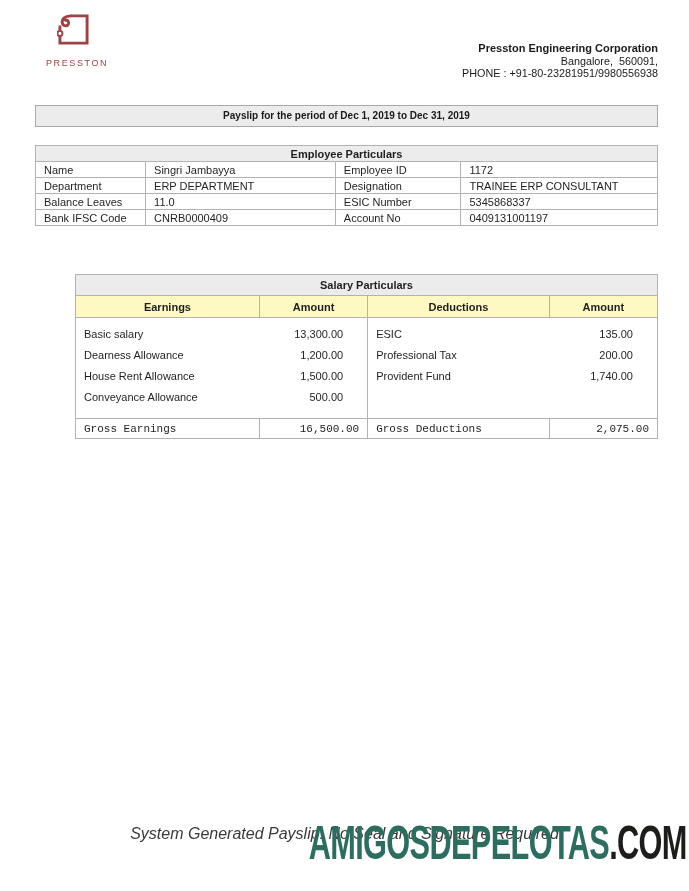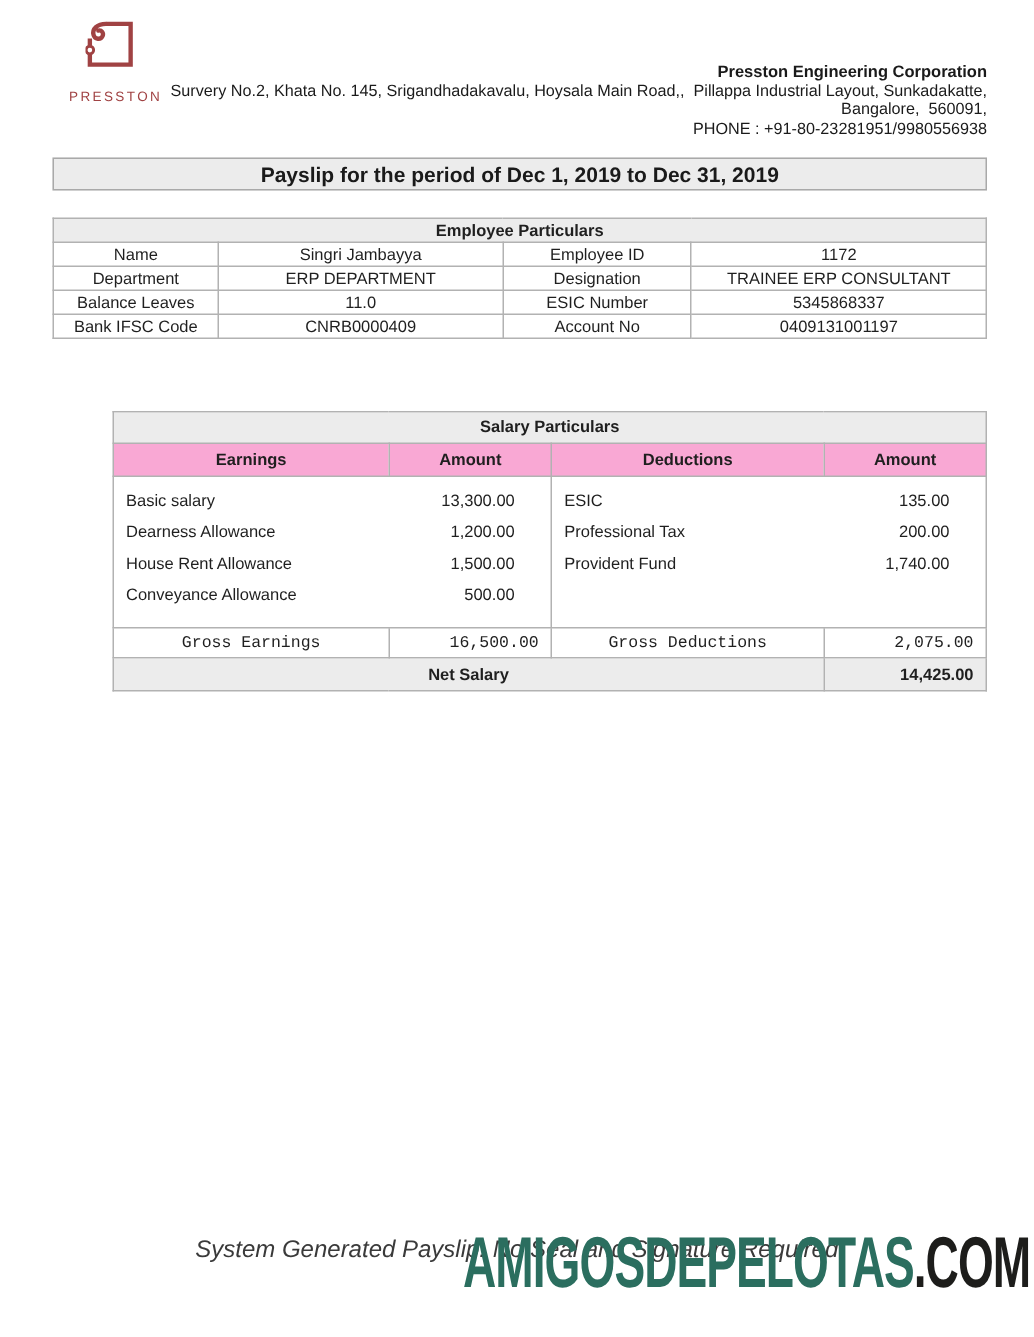--- a/index.html
+++ b/index.html
@@ -9,31 +9,31 @@
   }
   
   .logo{position:absolute;left:46px;top:13px;width:54px;text-align:center;}
   .logo-text{color:#a04243;font-size:9px;letter-spacing:1.6px;margin-top:8px;white-space:nowrap;}
   .company{position:absolute;right:31px;top:42px;text-align:right;font-size:10.8px;line-height:12.5px;}
   .company .name{font-weight:bold;font-size:11px;}
   .company div{white-space:pre;}
   
   .period-bar{
     position:absolute;left:35px;right:31px;top:105px;height:20px;line-height:20px;
-    text-align:center;font-size:14px;font-weight:bold;
+    text-align:center;font-size:10px;font-weight:bold;
     background:#ececec;border:1px solid #a9a9a9;
   }
   
   table{border-collapse:collapse;width:100%;font-size:11px;table-layout:fixed;color:#1f1f1f;}
-  td,th{border:1px solid #b2b2b2;padding:1.5px 8px;text-align:center;font-weight:normal;overflow:hidden;white-space:nowrap;}
+  td,th{border:1px solid #b2b2b2;padding:1.5px 8px;text-align:left;font-weight:normal;overflow:hidden;white-space:nowrap;}
   .sec-title{background:#ececec;font-weight:bold;text-align:center;height:17px;}
   .emp-wrap{position:absolute;left:35px;right:31px;top:145px;}
   .emp-wrap td{height:12px;}
   .sal-wrap{position:absolute;left:35px;right:31px;top:274px;margin-left:40px;}
-  .sal-head th{background:#f9a8d4;font-weight:bold;text-align:center;height:18px;}
+  .sal-head th{background:#fef9c3;font-weight:bold;text-align:center;height:18px;}
   .sal-body td{vertical-align:top;padding:6px 16px 10px 0;}
   .sal-body .cell-left{border-right:1px solid #b2b2b2;}
   .srow{display:flex;justify-content:space-between;padding:0 8px;line-height:21px;}
   .gross-row td{height:16px;font-family:Liberation Mono, monospace;}
   .amount{text-align:right;}
   .net-row td{background:#ececec;font-weight:bold;height:18px;}
   
   .footer-note{
     position:absolute;left:0;right:0;top:825px;text-align:center;
     font-size:16px;font-style:italic;color:#3a3a3a;z-index:1;
@@ -57,21 +57,20 @@
         <path d="M14 3 H31 V31 H3 V13" fill="none" stroke="#a04243" stroke-width="3"></path>
         <path d="M14 3 C8 3 4.5 6.5 5.5 10.5 C6.3 13.8 10.5 14.2 11.8 11.2 C12.6 9.2 11 7 8.8 7.6" fill="none" stroke="#a04243" stroke-width="3" stroke-linecap="round"></path>
         <circle cx="3" cy="21" r="2.6" fill="#ffffff" stroke="#a04243" stroke-width="2"></circle>
       </svg>
     </span>
     <div class="logo-text">PRESSTON</div>
   </div>
 
   <div class="company">
     <div class="name">Presston Engineering Corporation</div>
-    <div>Survery No.2, Khata No. 145, Srigandhadakavalu, Hoysala Main Road,,  Pillappa Industrial Layout, Sunkadakatte,</div>
     <div>Bangalore,  560091,</div>
     <div>PHONE : +91-80-23281951/9980556938</div>
   </div>
 
   <div class="period-bar">Payslip for the period of Dec 1, 2019 to Dec 31, 2019</div>
 
   <div class="emp-wrap">
     <table>
       <colgroup>
           <col style="width:17.7%">
@@ -166,24 +165,20 @@
             <span></span>
           </div>
         </td>
       </tr>
       <tr class="gross-row">
         <td>Gross Earnings</td>
         <td class="amount">16,500.00</td>
         <td>Gross Deductions</td>
         <td class="amount">2,075.00</td>
       </tr>
-      <tr class="net-row">
-        <td colspan="3">Net Salary</td>
-        <td class="amount">14,425.00</td>
-      </tr>
     </tbody>
       </table>
   </div>
 
   <div class="footer-note">System Generated Payslip. No Seal and Signature Required</div>
   <div class="watermark">
     <span class="wm-main">AMIGOSDEPELOTAS</span><span class="wm-tld">.COM</span>
   </div>
 
 </div>

